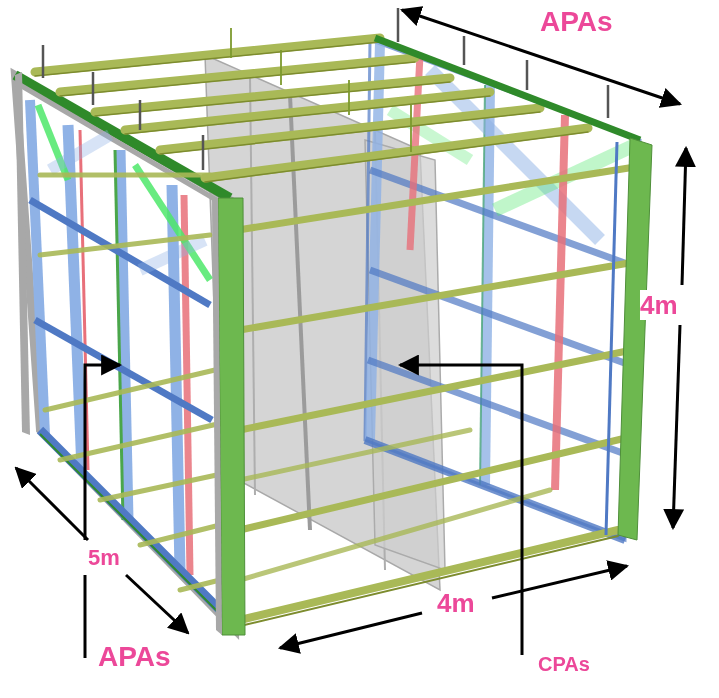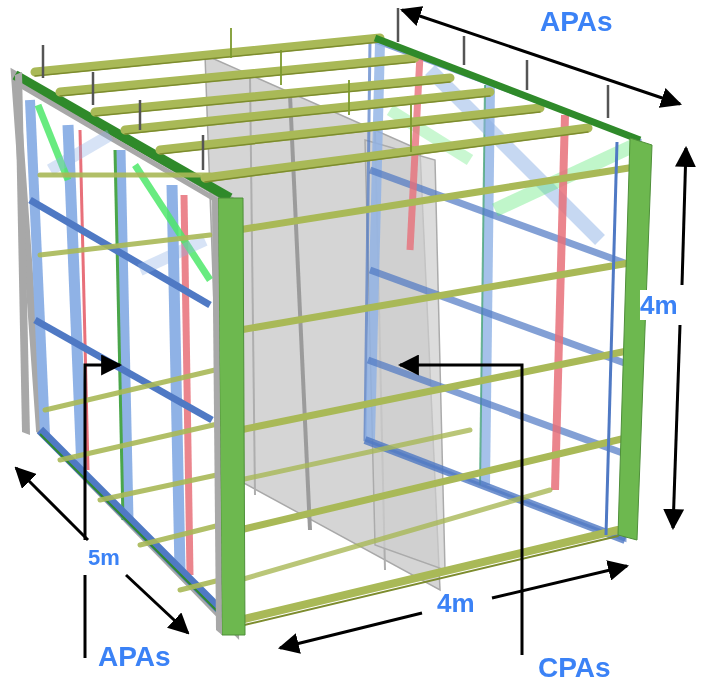--- a/index.html
+++ b/index.html
@@ -1,24 +1,24 @@
 <!DOCTYPE html>
 <html><head>
 <meta charset="utf-8">
 <style>
   html, body { margin: 0; padding: 0; background: #ffffff; }
   body { width: 719px; height: 698px; overflow: hidden; position: relative; font-family: "Liberation Sans", sans-serif; }
   #diagram { position: absolute; left: 0; top: 0; width: 719px; height: 698px; }
-  .label { position: absolute; font-family: "Liberation Sans", sans-serif; font-weight: bold; color: #3b82f6; white-space: nowrap; line-height: 1; }
+  .label { position: absolute; font-family: "Liberation Sans", sans-serif; font-weight: bold; color: #ec4899; white-space: nowrap; line-height: 1; }
   .lbl-apas-top { left: 540px; top: 8px; font-size: 28px; }
   .lbl-4m-right { left: 640px; top: 290px; font-size: 26px; background: #fff; padding: 2px 0; }
   .lbl-5m { left: 86px; top: 546px; font-size: 22px; background: #fff; padding: 1px 2px; }
   .lbl-apas-bottom { left: 98px; top: 643px; font-size: 28px; }
   .lbl-4m-bottom { left: 437px; top: 590px; font-size: 26px; }
-  .lbl-cpas { left: 538px; top: 654px; font-size: 28px; }
+  .lbl-cpas { left: 538px; top: 654px; font-size: 20px; }
 </style>
 </head>
 <body>
 
 <svg id="diagram" viewBox="0 0 719 698" xmlns="http://www.w3.org/2000/svg">
   <defs>
     <marker id="ah" viewBox="0 0 10 10" refX="9" refY="5" markerWidth="7" markerHeight="7" orient="auto-start-reverse">
       <path d="M0,0 L10,5 L0,10 z" fill="#000"></path>
     </marker>
   </defs>

